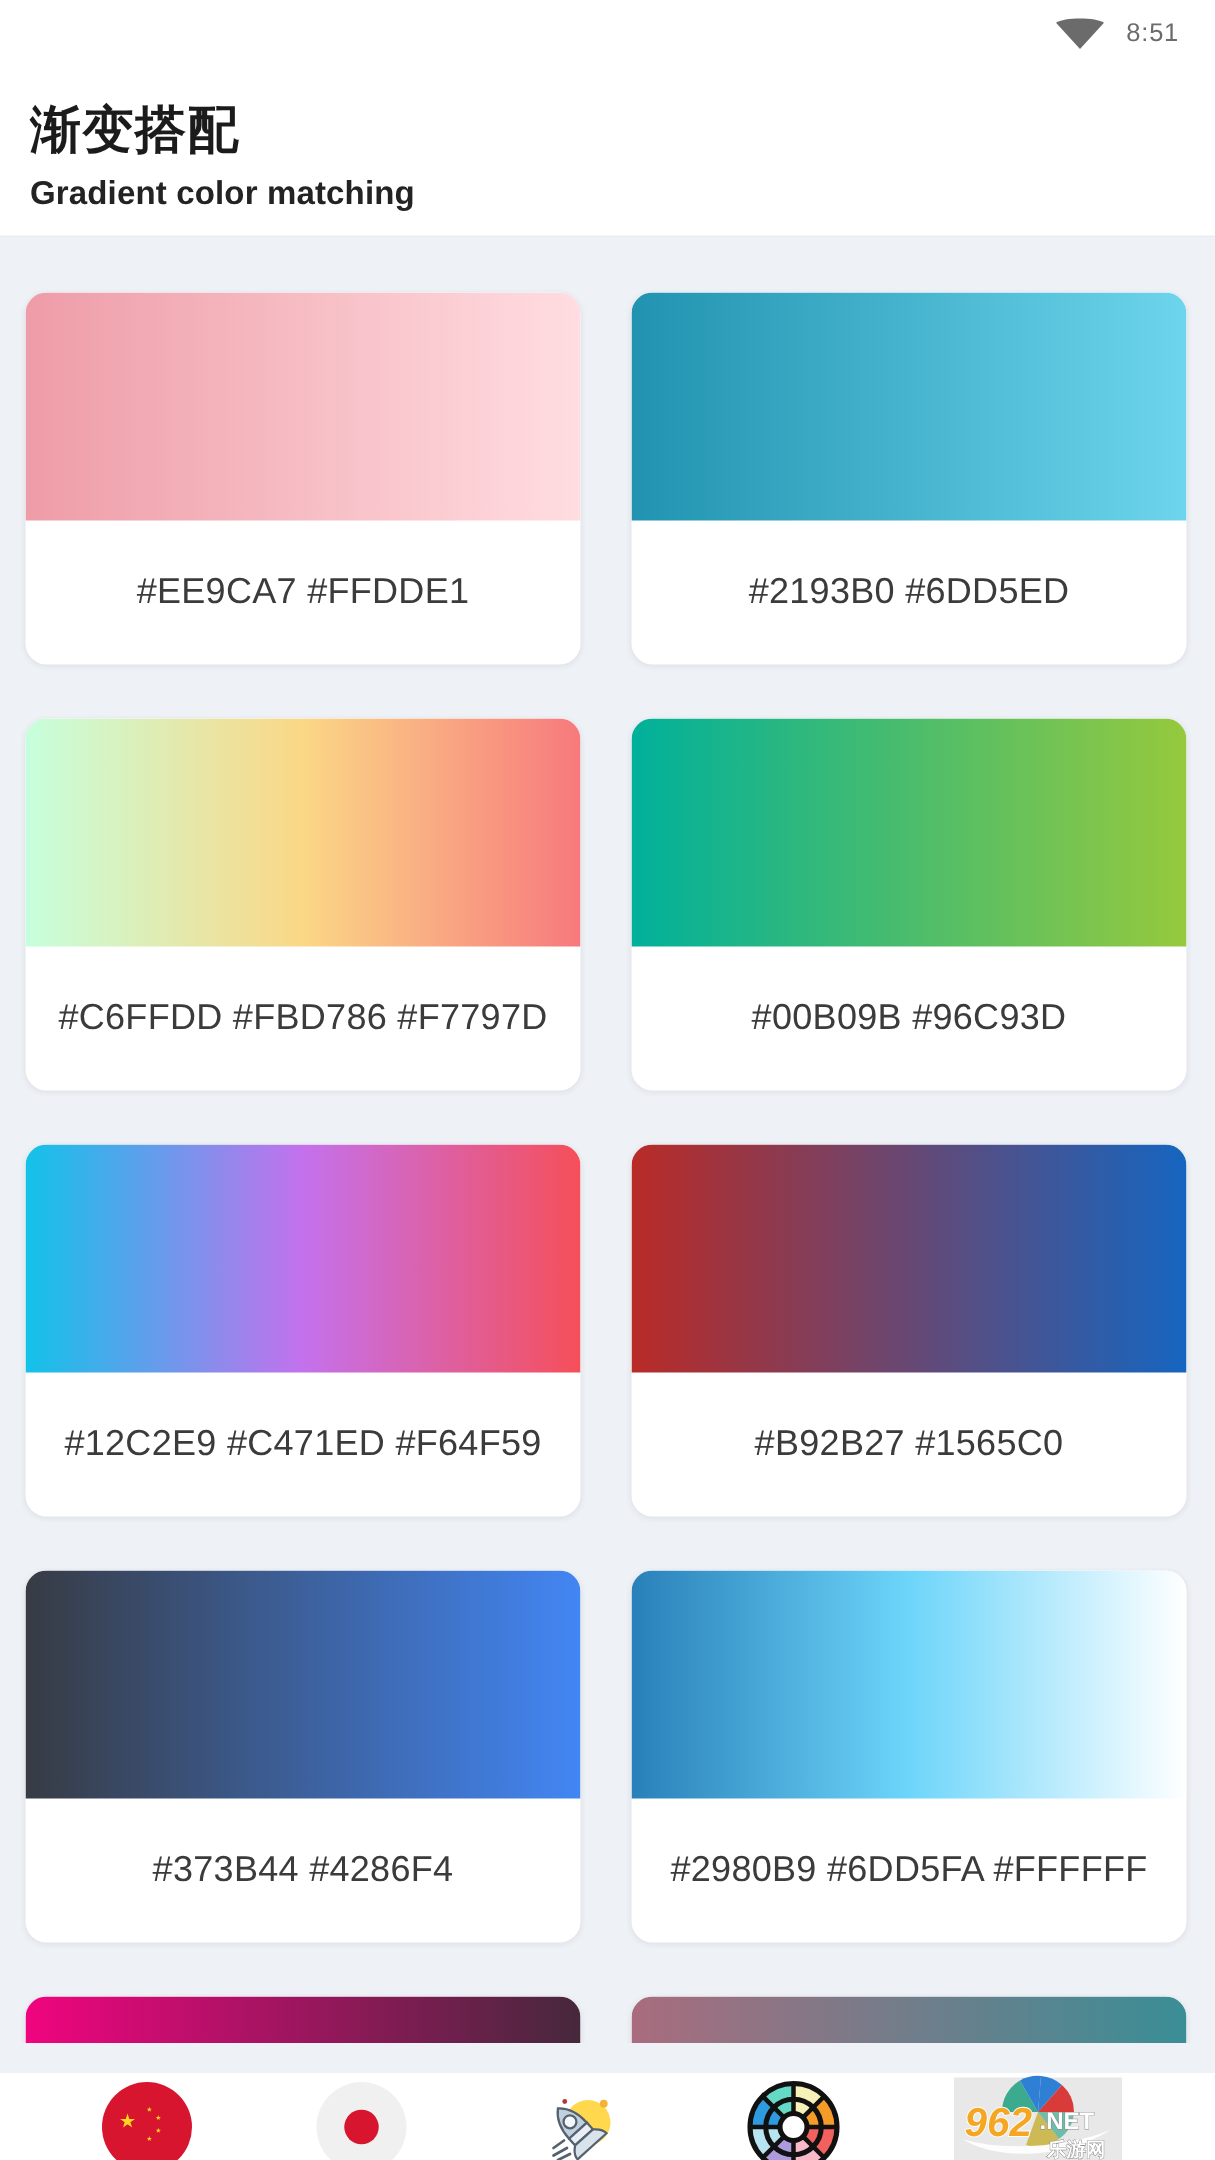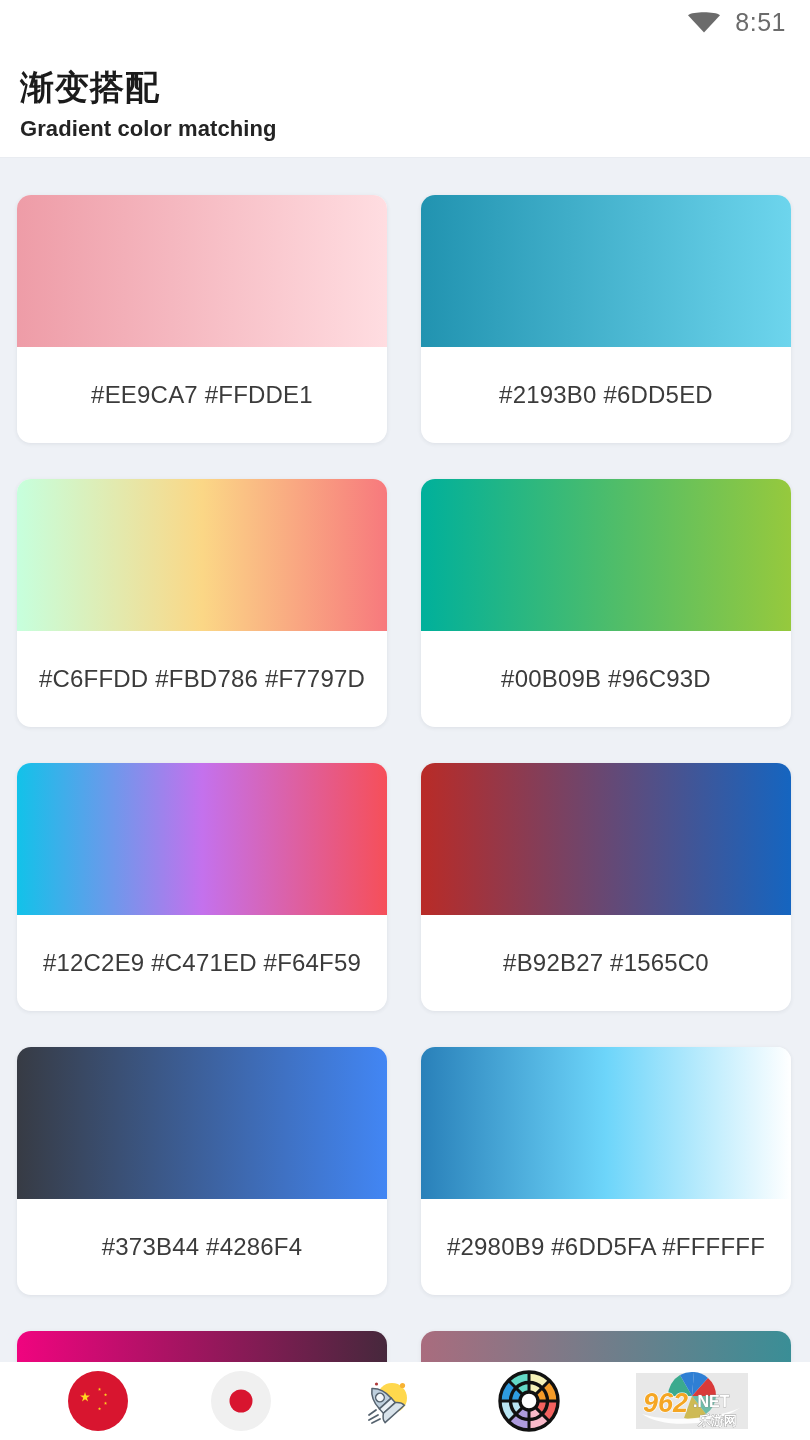--- a/index.html
+++ b/index.html
@@ -12,21 +12,21 @@
   #app{ position:relative; width:810px; height:1440px; }
 
   
   .statusbar{
     height:44px; background:#ffffff;
     display:flex; align-items:center; justify-content:flex-end;
     padding-right:24px; gap:14px;
   }
   .wifi-icon{ width:34px; height:22px; display:block; }
   .clock{
-    font-size:25px; color:#6b6b6b; letter-spacing:.5px;
+    font-size:17px; color:#6b6b6b; letter-spacing:.5px;
     font-family:"Liberation Sans",sans-serif;
   }
 
   
   .header{
     background:#ffffff; padding:22px 20px 20px 20px;
     border-bottom:1px solid #e9ecf1; height:114px;
   }
   .title-cn{
     font-size:34px; font-weight:bold; color:#1b1b1b;
@@ -57,24 +57,24 @@
   .swatch{ height:152px; width:100%; }
   .card-label{
     height:96px;
     display:flex; align-items:center; justify-content:center;
     font-size:24px; color:#3b3b3b; letter-spacing:.2px;
     white-space:nowrap;
   }
 
   
   .bottombar{
-    position:absolute; left:0; right:0; bottom:0; height:78px;
+    position:absolute; left:0; right:0; bottom:0; height:58px;
     background:#ffffff;
-    display:flex; align-items:center; justify-content:space-around;
-    padding:12px 26px;
+    display:flex; justify-content:space-around;
+    padding:0 26px;
   }
   .nav-item{ width:72px; height:72px; display:flex; align-items:center; justify-content:center; }
   .nav-item svg{ display:block; }
   .watermark{
     width:112px; height:62px; position:relative;
     display:flex; align-items:center; justify-content:center;
   }
 </style>
 </head>
 <body>

